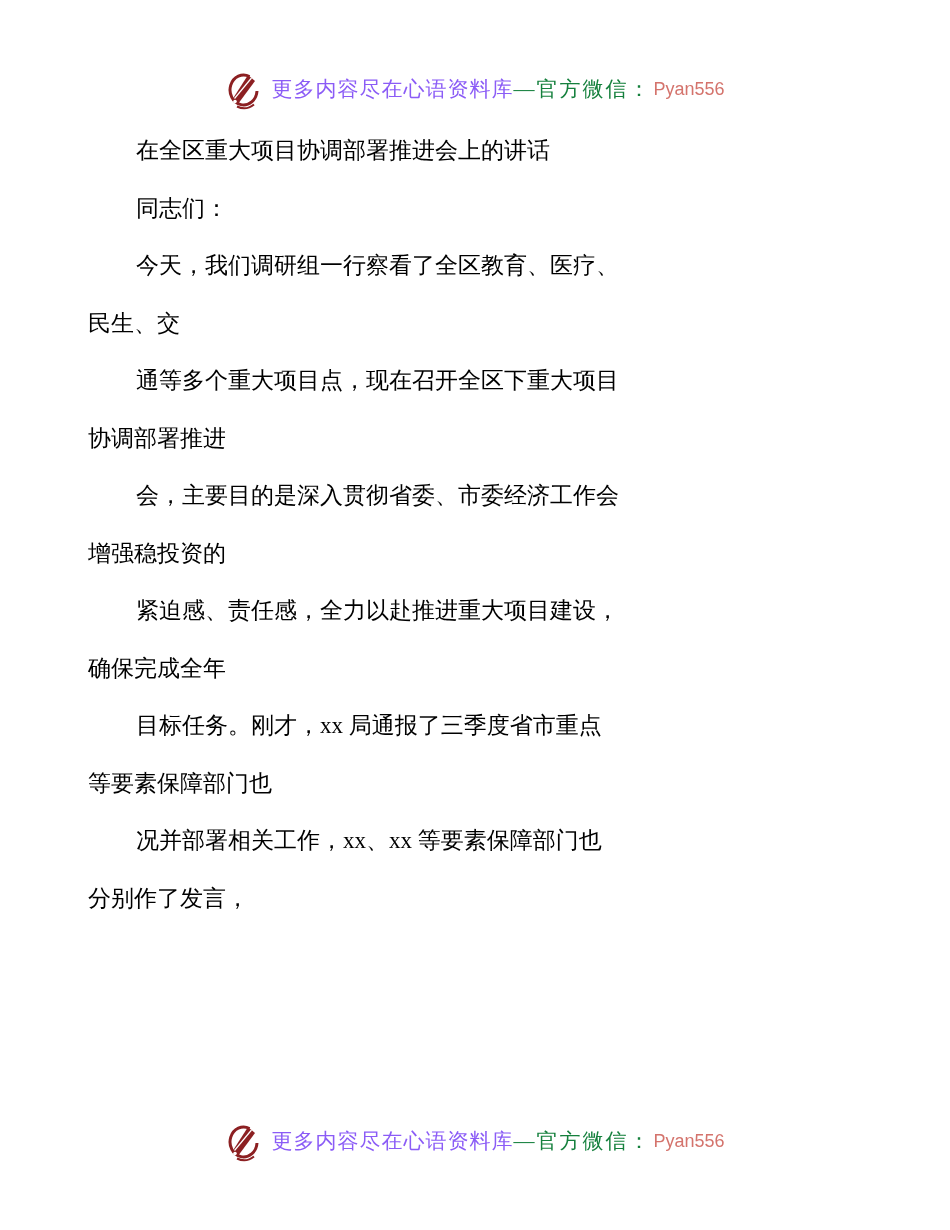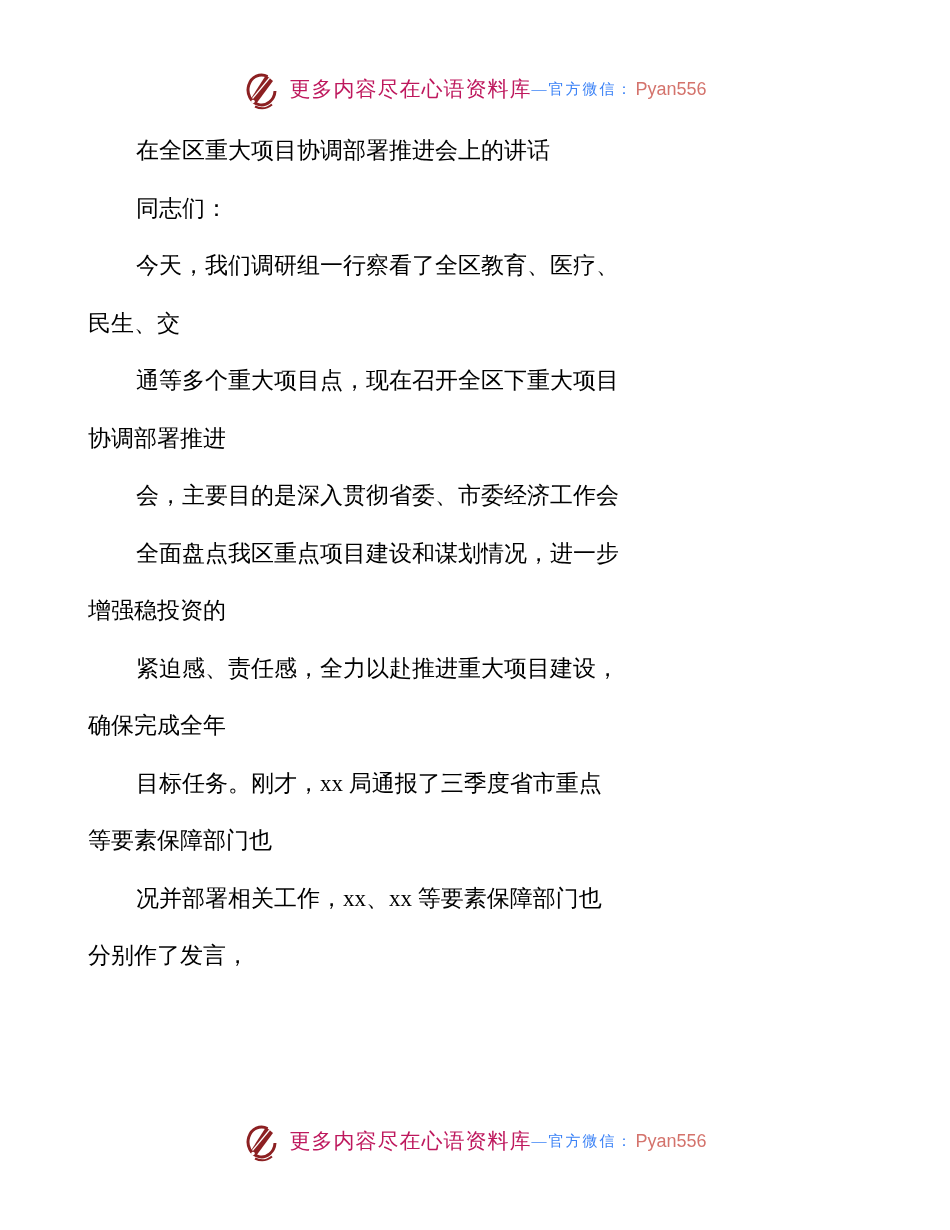--- a/index.html
+++ b/index.html
@@ -27,28 +27,28 @@
     white-space: nowrap;
   }
   .watermark.header-mark { top: 66px; }
   .watermark.footer-mark { top: 1118px; }
   .logo {
     display: inline-flex;
     align-items: center;
     margin-right: 8px;
   }
   .brand {
-    color: #be185d;
+    color: #8b5cf6;
     font-size: 21px;
     letter-spacing: 1px;
     font-family: "Liberation Serif", "DejaVu Serif", serif;
   }
   .wlabel {
-    color: #3b82f6;
-    font-size: 15px;
+    color: #15803d;
+    font-size: 21px;
     letter-spacing: 2px;
     font-family: "Liberation Serif", "DejaVu Serif", serif;
   }
   .wid {
     color: #d4736c;
     font-size: 18px;
     margin-left: 2px;
     font-family: "Liberation Sans", "DejaVu Sans", sans-serif;
   }
   
@@ -89,21 +89,20 @@
   </div>
 
   <div class="content">
     <div class="line indent">在全区重大项目协调部署推进会上的讲话</div>
     <div class="line indent">同志们：</div>
     <div class="line indent">今天，我们调研组一行察看了全区教育、医疗、</div>
     <div class="line">民生、交</div>
     <div class="line indent">通等多个重大项目点，现在召开全区下重大项目</div>
     <div class="line">协调部署推进</div>
     <div class="line indent">会，主要目的是深入贯彻省委、市委经济工作会</div>
-    <div class="line indent">全面盘点我区重点项目建设和谋划情况，进一步</div>
     <div class="line">增强稳投资的</div>
     <div class="line indent">紧迫感、责任感，全力以赴推进重大项目建设，</div>
     <div class="line">确保完成全年</div>
     <div class="line indent">目标任务。刚才，xx 局通报了三季度省市重点</div>
     <div class="line">等要素保障部门也</div>
     <div class="line indent">况并部署相关工作，xx、xx 等要素保障部门也</div>
     <div class="line">分别作了发言，</div>
   </div>
 
   <div class="watermark footer-mark">

